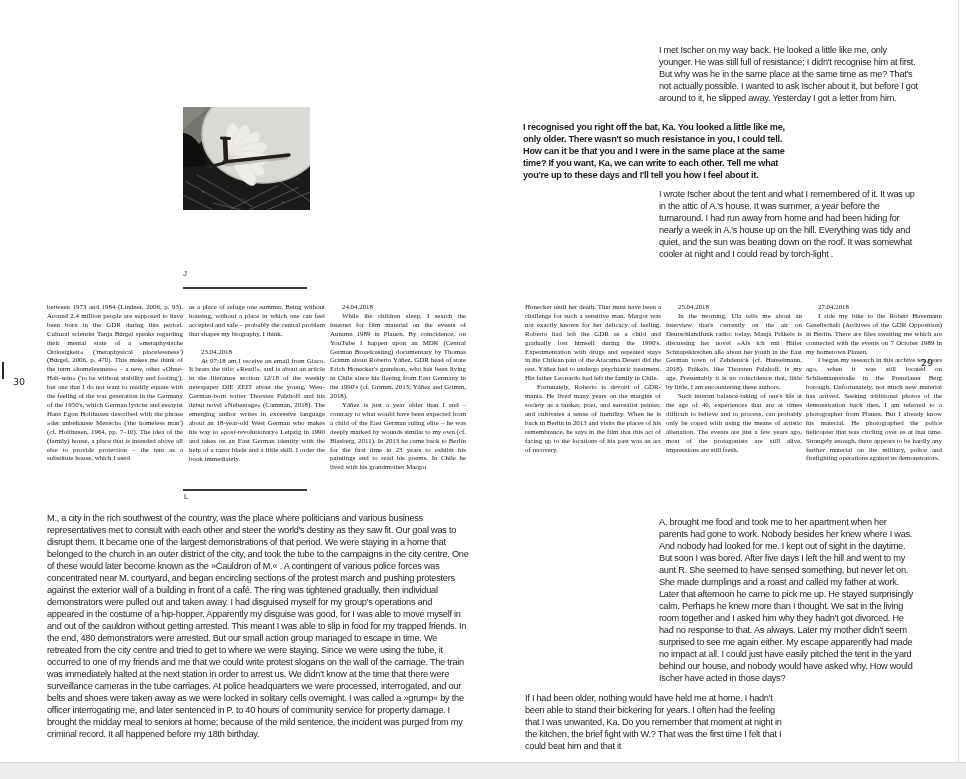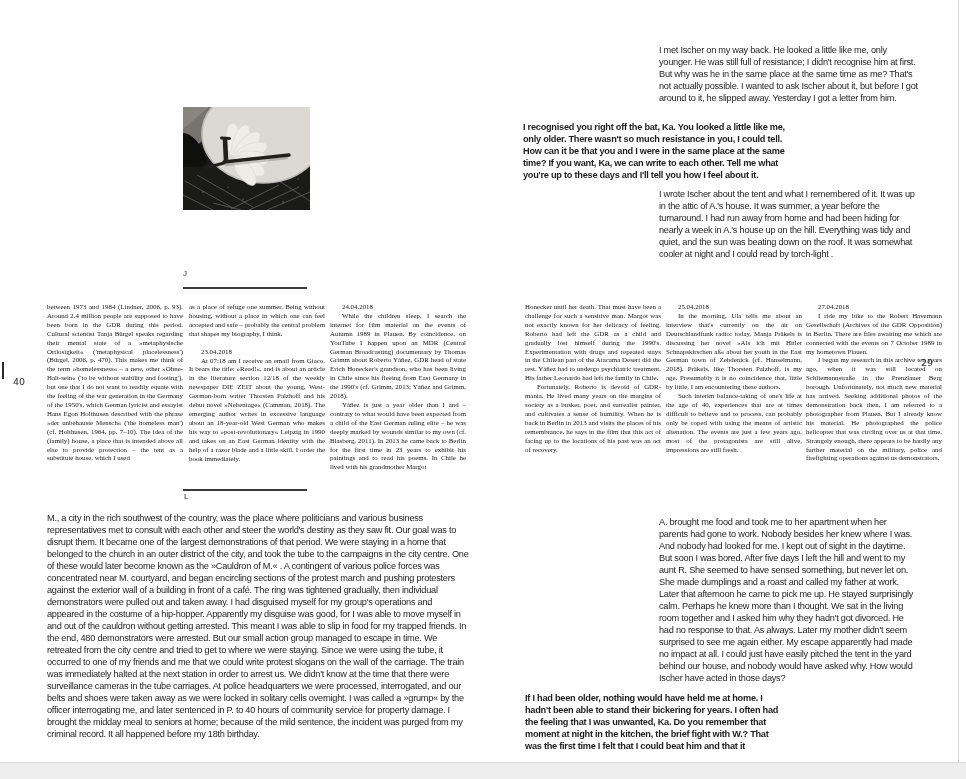--- a/index.html
+++ b/index.html
@@ -104,25 +104,25 @@
   <p class="date">25.04.2018</p>
   <p class="ind">In the morning, Ula tells me about an interview that's currently on the air on Deutschlandfunk radio: today, Manja Präkels is discussing her novel »Als ich mit Hitler Schnapskirschen aß« about her youth in the East German town of Zehdenick (cf. Hanselmann, 2018). Präkels, like Thorsten Palzhoff, is my age. Presumably it is no coincidence that, little by little, I am encountering these authors.</p>
   <p class="ind">Such interim balance-taking of one's life at the age of 40, experiences that are at times difficult to believe and to process, can probably only be coped with using the means of artistic alienation. The events are just a few years ago, most of the protagonists are still alive, impressions are still fresh.</p>
 </div>
 <div class="abs serif-col" style="left:806px;top:303px;">
   <p class="date">27.04.2018</p>
   <p class="ind">I ride my bike to the Robert Havemann Gesellschaft (Archives of the GDR Opposition) in Berlin. There are files awaiting me which are connected with the events on 7 October 1989 in my hometown Plauen.</p>
   <p class="ind">I began my research in this archive ten years ago, when it was still located on Schliemannstraße in the Prenzlauer Berg borough. Unfortunately, not much new material has arrived. Seeking additional photos of the demonstration back then, I am referred to a photographer from Plauen. But I already know his material. He photographed the police helicopter that was circling over us at that time. Strangely enough, there appears to be hardly any further material on the military, police and firefighting operations against us demonstrators.</p>
 </div>
 
-<div class="abs pagenum" style="left:13px;top:376px;">40</div>
+<div class="abs pagenum" style="left:13px;top:376px;">30</div>
 <div class="abs pagenum" style="left:921px;top:357px;">29</div>
 
 <div class="abs rule" style="left:183px;top:489px;width:124px;height:2px;"></div>
 <div class="abs marklabel" style="left:184px;top:492px;">L</div>
 
 <div class="abs sans" style="left:47px;top:512px;width:424px;">M., a city in the rich southwest of the country, was the place where politicians and various business representatives met to consult with each other and steer the world's destiny as they saw fit. Our goal was to disrupt them. It became one of the largest demonstrations of that period. We were staying in a home that belonged to the church in an outer district of the city, and took the tube to the campaigns in the city centre. One of these would later become known as the »Cauldron of M.« . A contingent of various police forces was concentrated near M. courtyard, and began encircling sections of the protest march and pushing protesters against the exterior wall of a building in front of a café. The ring was tightened gradually, then individual demonstrators were pulled out and taken away. I had disguised myself for my group's operations and appeared in the costume of a hip-hopper. Apparently my disguise was good, for I was able to move myself in and out of the cauldron without getting arrested. This meant I was able to slip in food for my trapped friends. In the end, 480 demonstrators were arrested. But our small action group managed to escape in time. We retreated from the city centre and tried to get to where we were staying. Since we were using the tube, it occurred to one of my friends and me that we could write protest slogans on the wall of the carriage. The train was immediately halted at the next station in order to arrest us. We didn't know at the time that there were surveillance cameras in the tube carriages. At police headquarters we were processed, interrogated, and our belts and shoes were taken away as we were locked in solitary cells overnight. I was called a »grump« by the officer interrogating me, and later sentenced in P. to 40 hours of community service for property damage. I brought the midday meal to seniors at home; because of the mild sentence, the incident was purged from my criminal record. It all happened before my 18th birthday.</div>
 <div class="abs sans" style="left:659px;top:516px;width:256px;">A. brought me food and took me to her apartment when her parents had gone to work. Nobody besides her knew where I was. And nobody had looked for me. I kept out of sight in the daytime. But soon I was bored. After five days I left the hill and went to my aunt R. She seemed to have sensed something, but never let on. She made dumplings and a roast and called my father at work. Later that afternoon he came to pick me up. He stayed surprisingly calm. Perhaps he knew more than I thought. We sat in the living room together and I asked him why they hadn't got divorced. He had no response to that. As always. Later my mother didn't seem surprised to see me again either. My escape apparently had made no impact at all. I could just have easily pitched the tent in the yard behind our house, and nobody would have asked why. How would Ischer have acted in those days?</div>
-<div class="abs sans" style="left:525px;top:692px;width:258px;font-weight:bold;">If I had been older, nothing would have held me at home. I hadn't been able to stand their bickering for years. I often had the feeling that I was unwanted, Ka. Do you remember that moment at night in the kitchen, the brief fight with W.? That was the first time I felt that I could beat him and that it</div>
+<div class="abs sans" style="left:525px;top:692px;width:258px;">If I had been older, nothing would have held me at home. I hadn't been able to stand their bickering for years. I often had the feeling that I was unwanted, Ka. Do you remember that moment at night in the kitchen, the brief fight with W.? That was the first time I felt that I could beat him and that it</div>
 
 <div class="abs edge-tick" style="left:2px;top:362px;width:2px;height:17px;"></div>
 <div class="abs edge-line" style="left:958px;top:0;width:1px;height:762px;"></div>
 <div class="abs band" style="left:0;top:762px;width:966px;height:17px;"></div>
 
 </body></html>

